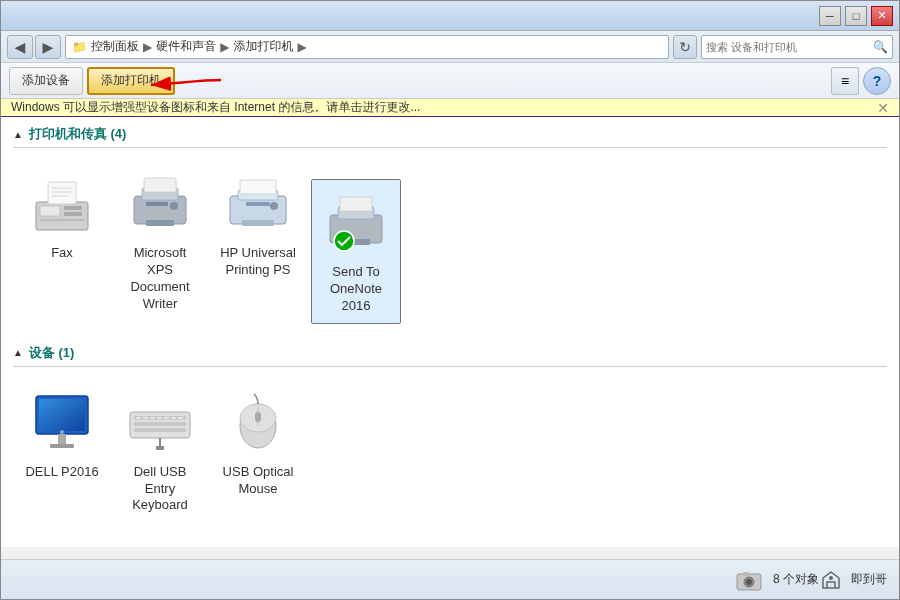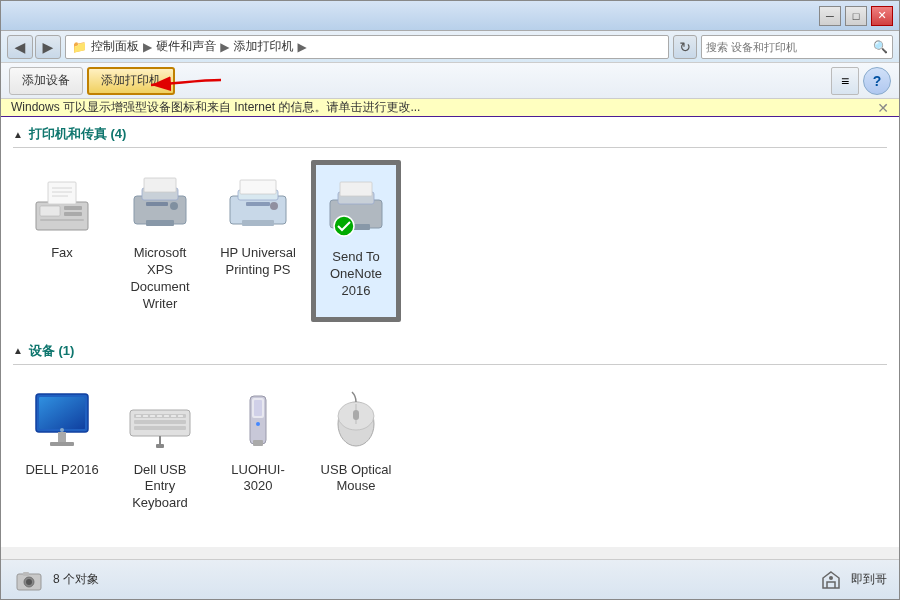--- a/index.html
+++ b/index.html
@@ -271,21 +271,22 @@
       flex-direction: column;
       align-items: center;
       padding: 8px 4px;
       cursor: pointer;
       border: 1px solid transparent;
       border-radius: 2px;
     }
 
     .device-item.selected {
       background: #ddeeff;
-      border: 5px solid #737373;
+      border: 1px solid #737373;
+      margin-top: 19px;
     }
 
     .device-icon {
       width: 72px;
       height: 72px;
       display: flex;
       align-items: center;
       justify-content: center;
       position: relative;
     }
@@ -299,21 +300,21 @@
     }
 
     
     .status-bar {
       height: 40px;
       background: linear-gradient(to bottom, #e8eef5, #d8e4f0);
       border-top: 1px solid #ccc;
       display: flex;
       align-items: center;
       padding: 0 12px;
-      justify-content: space-between;
+      justify-content: flex-end;
       margin-top: 12px;
     }
 
     .status-left {
       display: flex;
       align-items: center;
       gap: 8px;
     }
 
     .status-icon {
@@ -519,35 +520,20 @@
             <rect x="45" y="27" width="5" height="2" rx="0.5" fill="#e8e8e8"></rect>
             <rect x="52" y="27" width="5" height="2" rx="0.5" fill="#e8e8e8"></rect>
 
             <line x1="34" y1="48" x2="34" y2="58" stroke="#888" stroke-width="2"></line>
             <rect x="30" y="56" width="8" height="4" rx="1" fill="#888"></rect>
           </svg>
         </div>
         <div class="device-label">Dell USB Entry<br>Keyboard</div>
       </div>
 
-      <div class="device-item">
-        <div class="device-icon">
-          <svg width="68" height="68" viewBox="0 0 68 68">
-
-            <rect x="26" y="8" width="16" height="48" rx="4" fill="#c8c8d8" stroke="#9999aa" stroke-width="1"></rect>
-            <rect x="28" y="10" width="12" height="20" rx="2" fill="#e8e8f0"></rect>
-            <rect x="30" y="12" width="8" height="16" rx="1" fill="#d0d0e8"></rect>
-
-            <rect x="29" y="52" width="10" height="6" rx="1" fill="#aaa"></rect>
-
-            <circle cx="34" cy="36" r="2" fill="#4488ff"></circle>
-          </svg>
-        </div>
-        <div class="device-label">LUOHUI-3020</div>
-      </div>
 
       <div class="device-item">
         <div class="device-icon">
           <svg width="68" height="68" viewBox="0 0 68 68">
 
             <ellipse cx="34" cy="36" rx="18" ry="22" fill="#d8d8d8" stroke="#aaa" stroke-width="1"></ellipse>
             <ellipse cx="34" cy="28" rx="18" ry="14" fill="#e0e0e0" stroke="#bbb" stroke-width="0.8"></ellipse>
 
             <line x1="34" y1="16" x2="34" y2="36" stroke="#bbb" stroke-width="1"></line>
 

